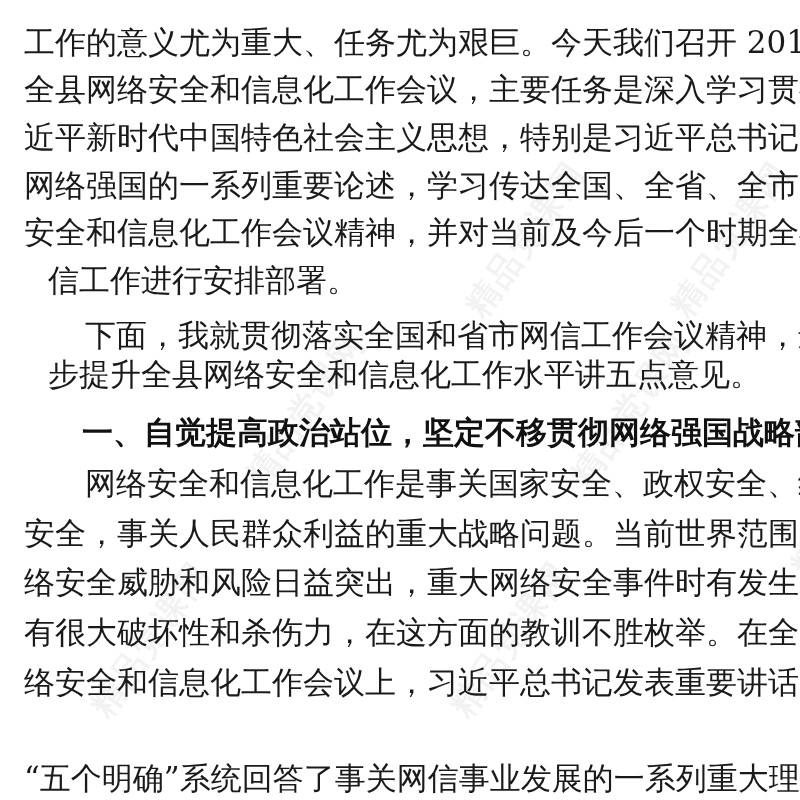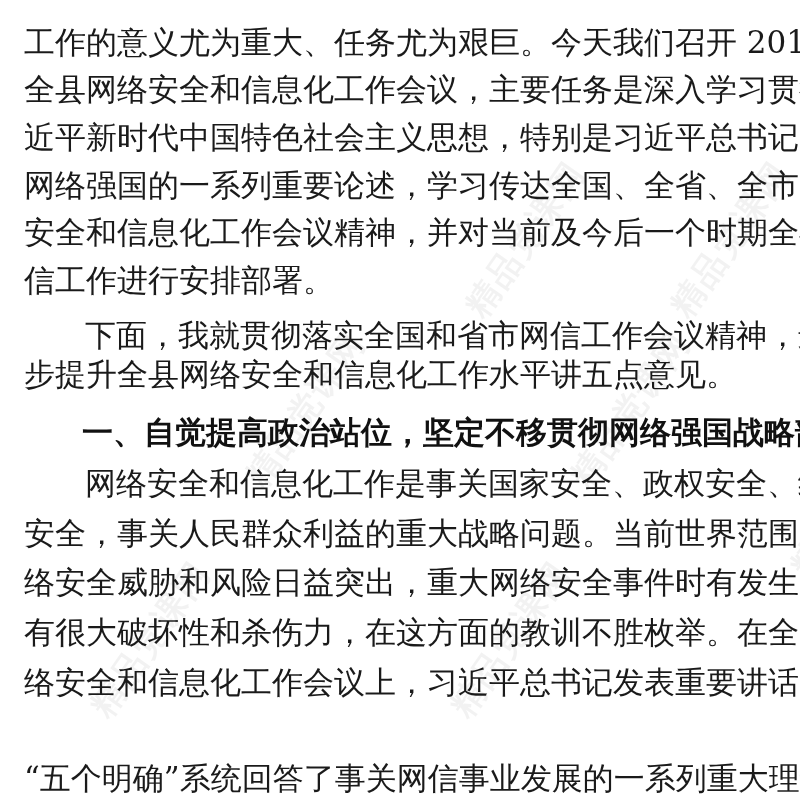--- a/index.html
+++ b/index.html
@@ -34,20 +34,21 @@
       letter-spacing: 0;
       font-weight: 400;
       color: #1a1a1a;
     }
     .line.indent {
       left: 85px;
       width: 691px;
     }
     .line.last {
       text-align-last: left;
+      margin-left: 24px;
     }
     .line.heading {
       font-family: "DejaVu Sans", "Liberation Sans", sans-serif;
       font-weight: 700;
       color: #111111;
       font-size: 31px;
       left: 82px;
       width: 694px;
     }
     .watermarks {

